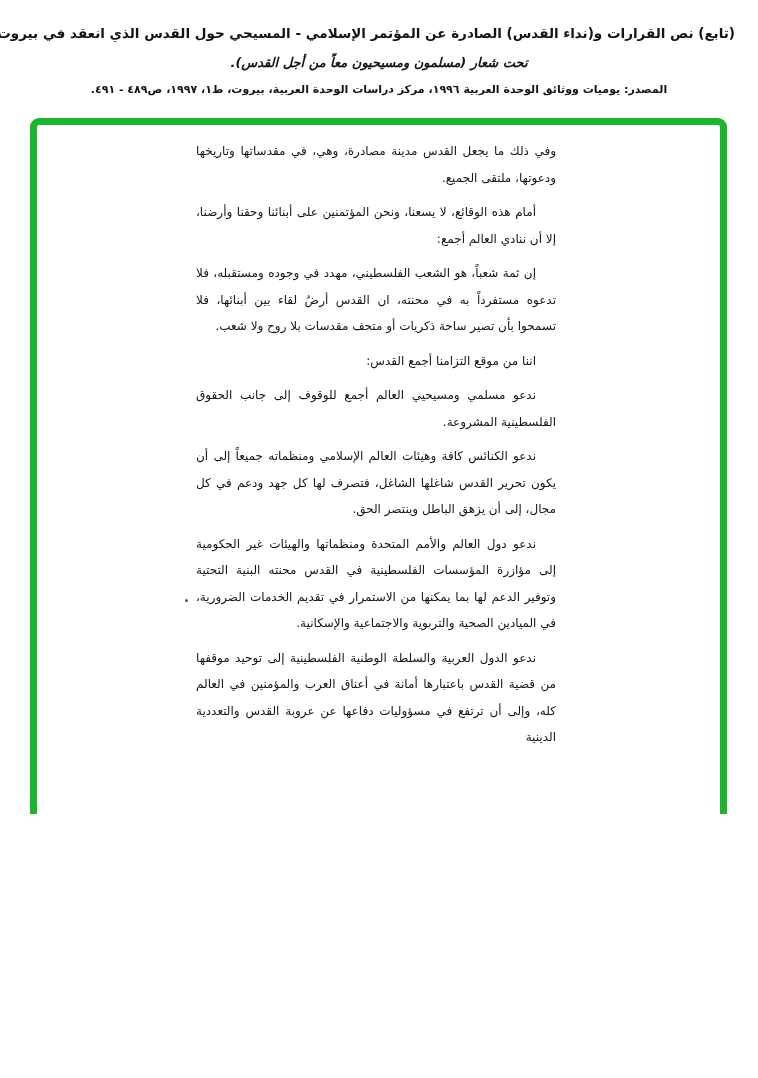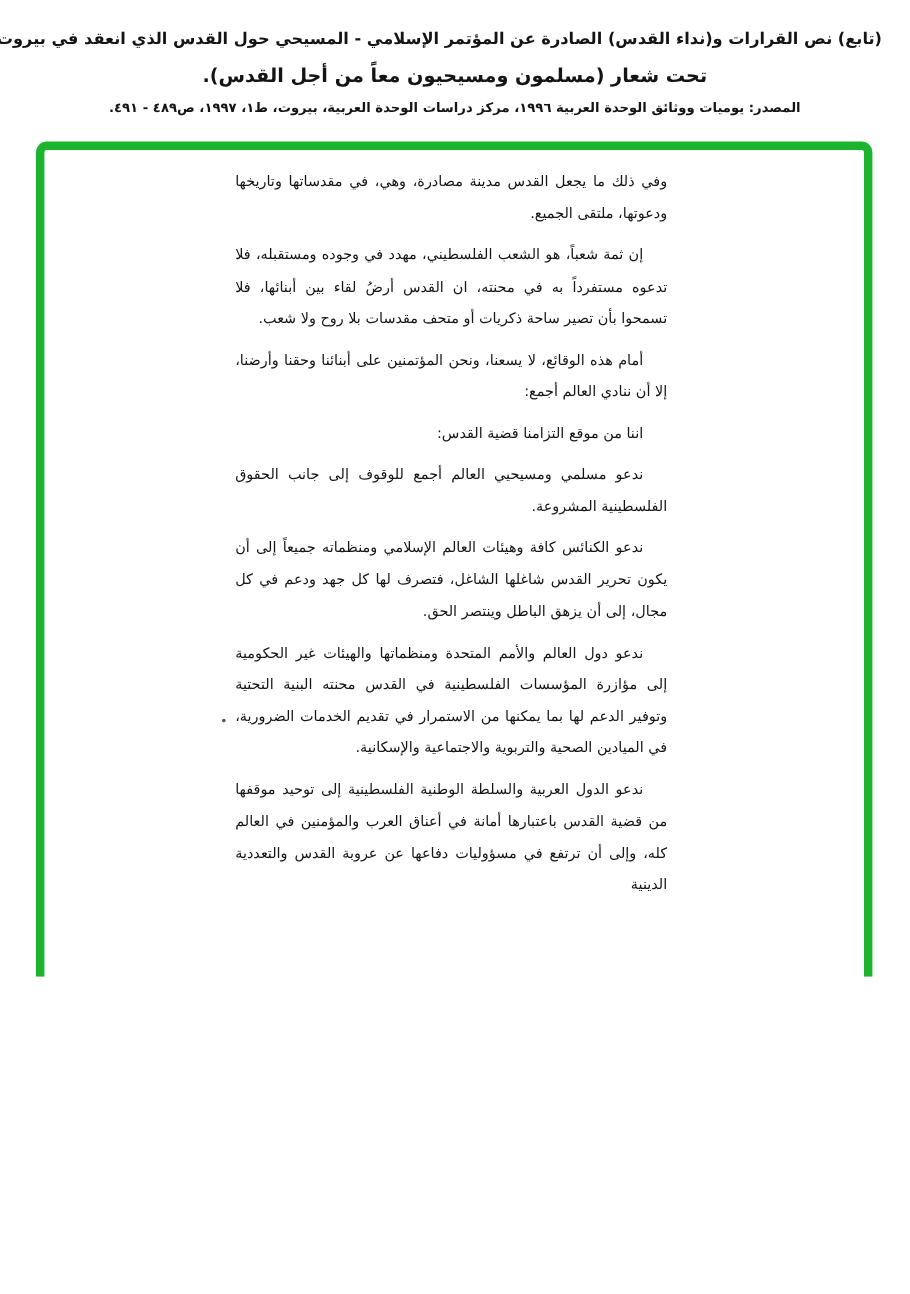--- a/index.html
+++ b/index.html
@@ -12,21 +12,21 @@
     overflow:hidden;
   }
   .header {
     position:absolute;
     top:18px; left:23px; width:712px;
     direction:rtl;
     text-align:center;
     font-weight:bold;
   }
   .header-line1 { font-size:13.5px; line-height:30px; white-space:nowrap; }
-  .header-line2 { font-size:16px; line-height:29px; white-space:nowrap; }
+  .header-line2 { font-size:13px; line-height:29px; white-space:nowrap;font-style:italic; }
   .header-source { font-size:11px; line-height:26px; white-space:nowrap; }
   .frame {
     position:absolute;
     left:30px; top:118px;
     width:697px; height:900px;
     box-sizing:border-box;
     border:7px solid #1cb32e;
     border-radius:9px;
     background:transparent;
   }
@@ -67,23 +67,23 @@
   <div class="header">
     <div class="header-line1">(تابع) نص القرارات و(نداء القدس) الصادرة عن المؤتمر الإسلامي - المسيحي حول القدس الذي انعقد في بيروت</div>
     <div class="header-line2">تحت شعار (مسلمون ومسيحيون معاً من أجل القدس).</div>
     <div class="header-source">المصدر: يوميات ووثائق الوحدة العربية ١٩٩٦، مركز دراسات الوحدة العربية، بيروت، ط١، ١٩٩٧، ص٤٨٩ - ٤٩١.</div>
   </div>
 
   <div class="frame"></div>
 
   <div class="doc-body">
       <p class="flush">وفي ذلك ما يجعل القدس مدينة مصادرة، وهي، في مقدساتها وتاريخها ودعوتها، ملتقى الجميع.</p>
+      <p>أمام هذه الوقائع، لا يسعنا، ونحن المؤتمنين على أبنائنا وحقنا وأرضنا، إلا أن ننادي العالم أجمع:</p>
       <p>إن ثمة شعباً، هو الشعب الفلسطيني، مهدد في وجوده ومستقبله، فلا تدعوه مستفرداً به في محنته، ان القدس أرضُ لقاء بين أبنائها، فلا تسمحوا بأن تصير ساحة ذكريات أو متحف مقدسات بلا روح ولا شعب.</p>
-      <p>أمام هذه الوقائع، لا يسعنا، ونحن المؤتمنين على أبنائنا وحقنا وأرضنا، إلا أن ننادي العالم أجمع:</p>
-      <p>اننا من موقع التزامنا قضية القدس:</p>
+      <p>اننا من موقع التزامنا أجمع القدس:</p>
       <p>ندعو مسلمي ومسيحيي العالم أجمع للوقوف إلى جانب الحقوق الفلسطينية المشروعة.</p>
       <p>ندعو الكنائس كافة وهيئات العالم الإسلامي ومنظماته جميعاً إلى أن يكون تحرير القدس شاغلها الشاغل، فتصرف لها كل جهد ودعم في كل مجال، إلى أن يزهق الباطل وينتصر الحق.</p>
       <p>ندعو دول العالم والأمم المتحدة ومنظماتها والهيئات غير الحكومية إلى مؤازرة المؤسسات الفلسطينية في القدس محنته البنية التحتية وتوفير الدعم لها بما يمكنها من الاستمرار في تقديم الخدمات الضرورية، في الميادين الصحية والتربوية والاجتماعية والإسكانية.</p>
       <p>ندعو الدول العربية والسلطة الوطنية الفلسطينية إلى توحيد موقفها من قضية القدس باعتبارها أمانة في أعناق العرب والمؤمنين في العالم كله، وإلى أن ترتفع في مسؤوليات دفاعها عن عروبة القدس والتعددية الدينية</p>
     </div>
 
   <div class="scan-speck"></div>
 
   <div class="page-number">٥</div>
 

